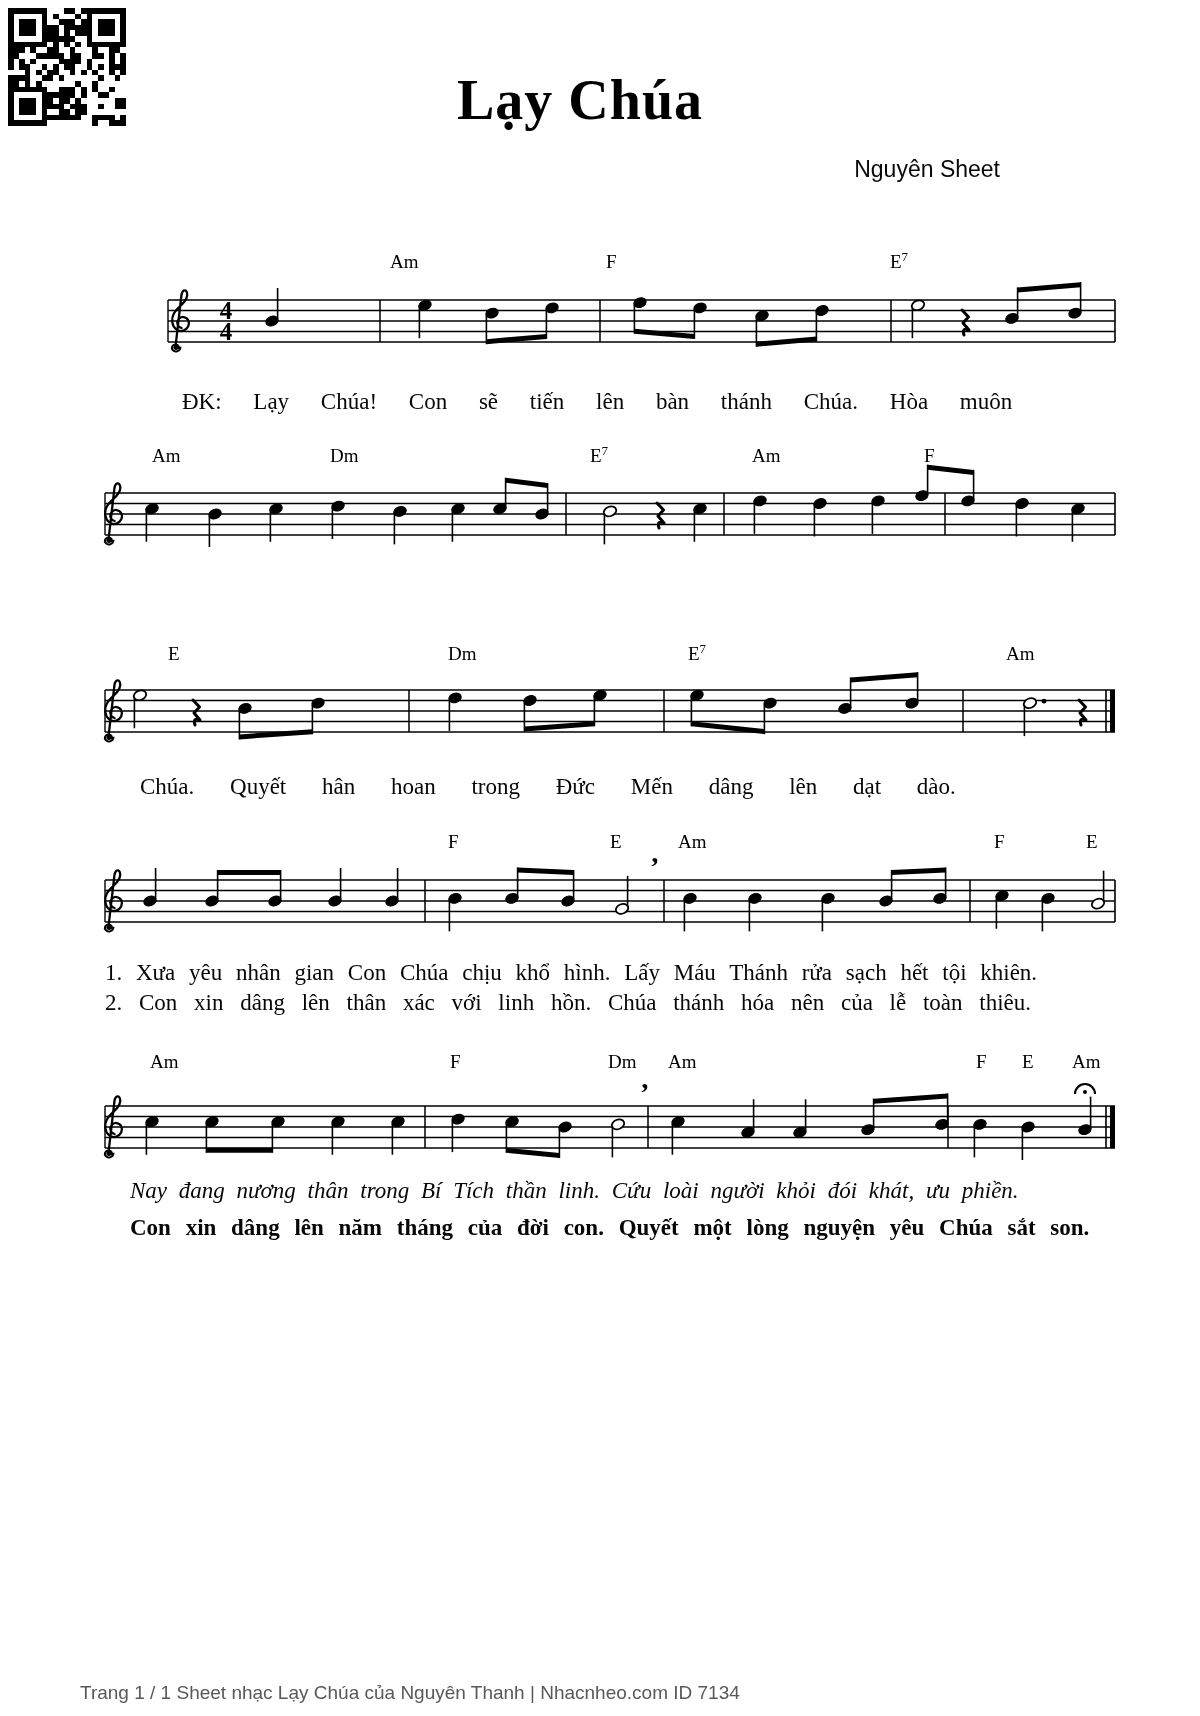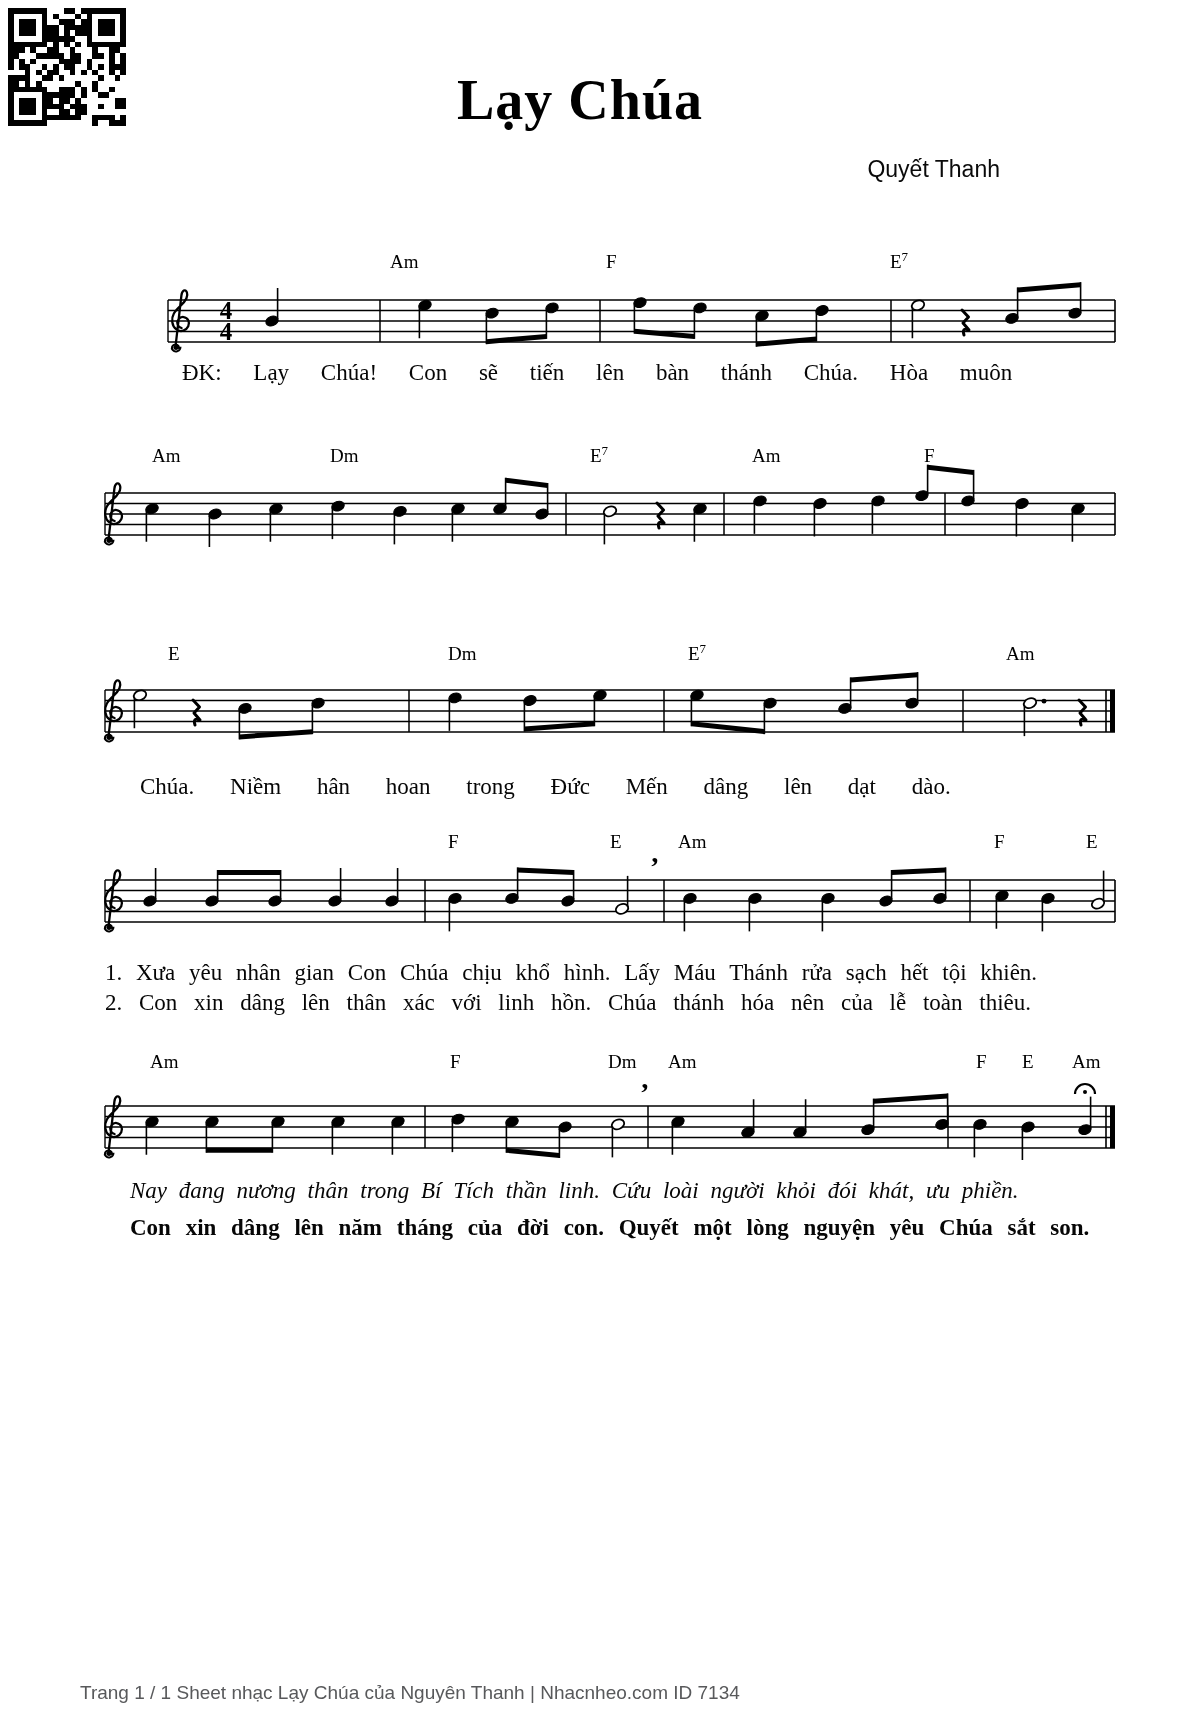--- a/index.html
+++ b/index.html
@@ -284,21 +284,21 @@
       <rect x="4" y="20" width="1" height="1" fill="#000"></rect>
       <rect x="5" y="20" width="1" height="1" fill="#000"></rect>
       <rect x="6" y="20" width="1" height="1" fill="#000"></rect>
       <rect x="15" y="20" width="1" height="1" fill="#000"></rect>
       <rect x="18" y="20" width="1" height="1" fill="#000"></rect>
       <rect x="19" y="20" width="1" height="1" fill="#000"></rect>
       <rect x="20" y="20" width="1" height="1" fill="#000"></rect>
     </svg>
 
   <div class="title">Lạy Chúa</div>
-  <div class="author">Quyết Thanh</div>
+  <div class="author">Nguyên Sheet</div>
 
   <svg id="music-svg" width="1200" height="1716" viewBox="0 0 1200 1716">
       <g>
         <line x1="168" y1="300" x2="1115" y2="300" stroke="#000" stroke-width="1.3"></line>
         <line x1="168" y1="310.5" x2="1115" y2="310.5" stroke="#000" stroke-width="1.3"></line>
         <line x1="168" y1="321" x2="1115" y2="321" stroke="#000" stroke-width="1.3"></line>
         <line x1="168" y1="331.5" x2="1115" y2="331.5" stroke="#000" stroke-width="1.3"></line>
         <line x1="168" y1="342" x2="1115" y2="342" stroke="#000" stroke-width="1.3"></line>
         <line x1="168" y1="300" x2="168" y2="342" stroke="#000" stroke-width="1.4"></line>
         <line x1="380" y1="300" x2="380" y2="342" stroke="#000" stroke-width="1.5"></line>
@@ -577,22 +577,22 @@
         <line x1="947.6" y1="1122.375" x2="947.6" y2="1093.375" stroke="#000" stroke-width="1.6"></line>
         <path d="M873.6,1098.625 L947.6,1093.375 L947.6,1098.375 L873.6,1103.625 Z" fill="#000"></path>
         <text x="640" y="1102" font-family="&quot;Liberation Serif&quot;, serif" font-size="28" font-weight="bold">’</text>
         <g>
           <path d="M1075,1094 A 10,10 0 0 1 1095,1094" fill="none" stroke="#000" stroke-width="2.2"></path>
           <circle cx="1085" cy="1092" r="2" fill="#000"></circle>
         </g>
       </g>
     </svg>
 
-  <div class="lyric" style="left:182px;top:360px;word-spacing:26px;">ĐK: Lạy Chúa! Con sẽ tiến lên bàn thánh Chúa. Hòa muôn</div>
-  <div class="lyric" style="left:140px;top:774px;word-spacing:30px;">Chúa. Niềm hân hoan trong Đức Mến dâng lên dạt dào.</div>
+  <div class="lyric" style="left:182px;top:389px;word-spacing:26px;">ĐK: Lạy Chúa! Con sẽ tiến lên bàn thánh Chúa. Hòa muôn</div>
+  <div class="lyric" style="left:140px;top:774px;word-spacing:30px;">Chúa. Quyết hân hoan trong Đức Mến dâng lên dạt dào.</div>
   <div class="lyric" style="left:105px;top:960px;word-spacing:8px;">1. Xưa yêu nhân gian Con Chúa chịu khổ hình. Lấy Máu Thánh rửa sạch hết tội khiên.</div>
   <div class="lyric" style="left:105px;top:990px;word-spacing:11px;">2. Con xin dâng lên thân xác với linh hồn. Chúa thánh hóa nên của lễ toàn thiêu.</div>
   <div class="lyric" style="left:130px;top:1178px;word-spacing:6px;font-style:italic;">Nay đang nương thân trong Bí Tích thần linh. Cứu loài người khỏi đói khát, ưu phiền.</div>
   <div class="lyric" style="left:130px;top:1215px;word-spacing:9px;font-weight:bold;">Con xin dâng lên năm tháng của đời con. Quyết một lòng nguyện yêu Chúa sắt son.</div>
 
   <div class="footer">Trang 1 / 1 Sheet nhạc Lạy Chúa của Nguyên Thanh  | Nhacnheo.com ID 7134</div>
 
 </div>
 
 </body></html>

